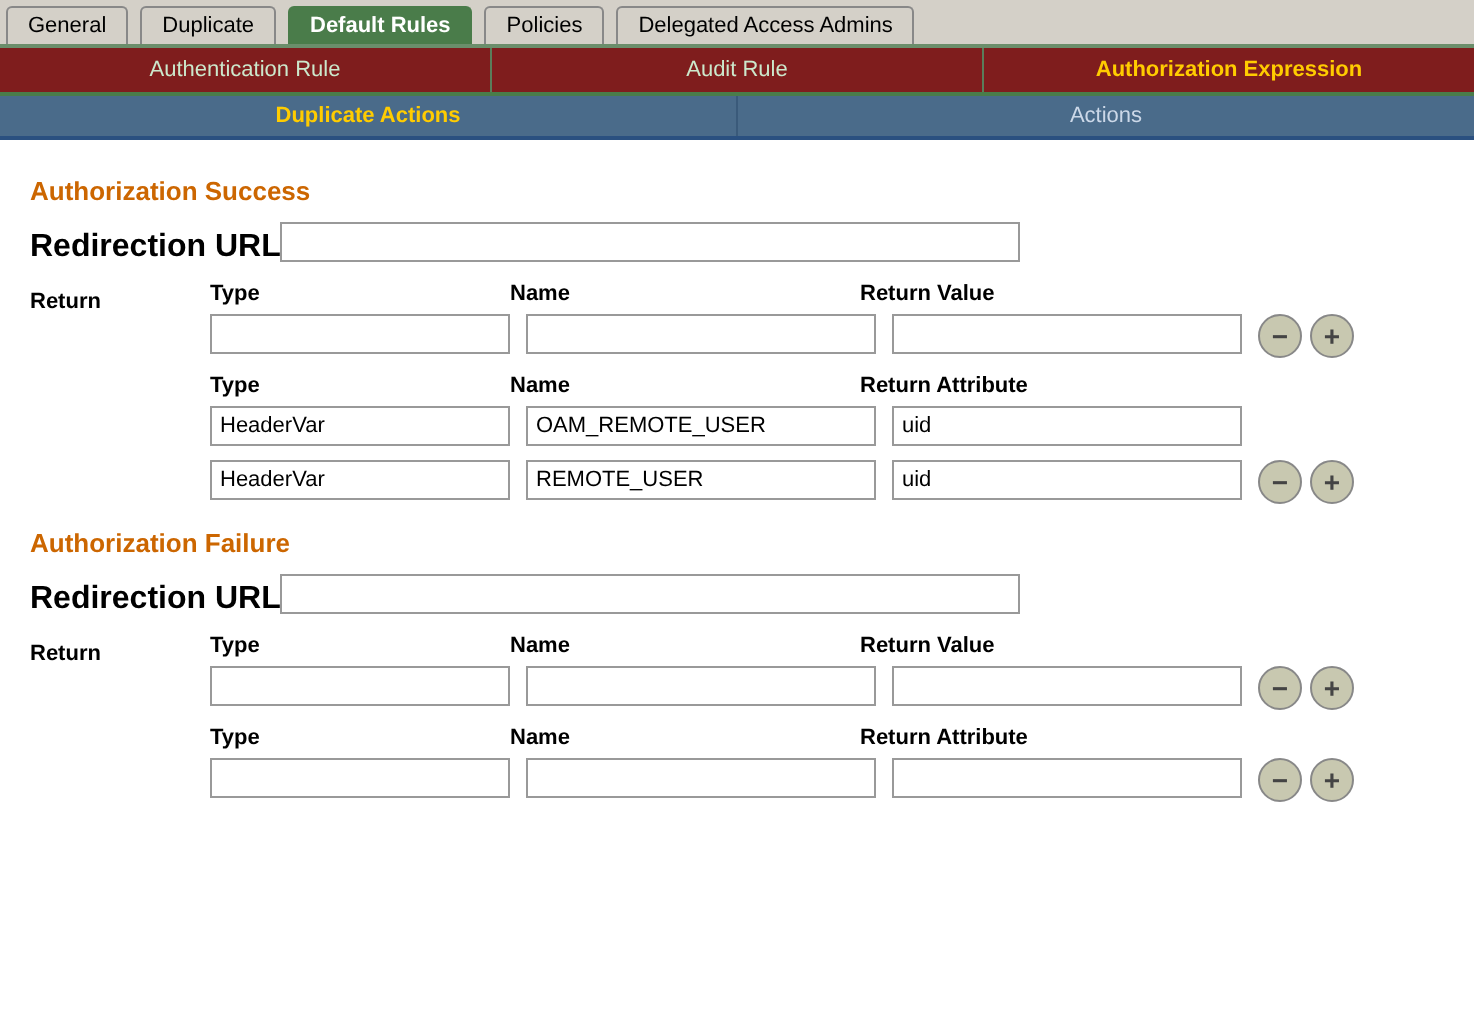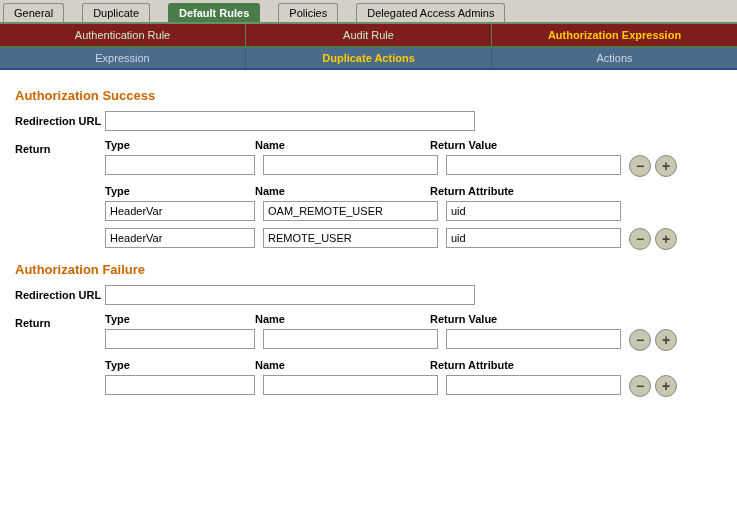--- a/index.html
+++ b/index.html
@@ -10,21 +10,21 @@
       color: #000;
       width: 737px;
     }
 
     
     .top-tabs {
       display: flex;
       background: #d4d0c8;
       border-bottom: 2px solid #6b8e6b;
       padding: 3px 3px 0 3px;
-      gap: 18px;
+      gap: 6px;
     }
     .top-tab {
       padding: 3px 10px;
       font-size: 11px;
       border: 1px solid #888;
       border-bottom: none;
       border-radius: 3px 3px 0 0;
       background: #d4d0c8;
       cursor: pointer;
       white-space: nowrap;
@@ -93,21 +93,21 @@
     }
 
     .form-row {
       display: flex;
       align-items: flex-start;
       margin-bottom: 8px;
     }
 
     .field-label {
       font-weight: bold;
-      font-size: 11px;
+      font-size: 16px;
       min-width: 90px;
       padding-top: 4px;
     }
 
     .field-value {
       flex: 1;
     }
 
     .url-input {
       width: 370px;
@@ -206,23 +206,20 @@
   </div>
   <div class="second-tab">
     <span>Audit Rule</span>
   </div>
   <div class="second-tab active">
     <span>Authorization Expression</span>
   </div>
 </div>
 
 <div class="third-tabs">
-  <div class="third-tab">
-    <span>Expression</span>
-  </div>
   <div class="third-tab active">
     <span>Duplicate Actions</span>
   </div>
   <div class="third-tab">
     <span>Actions</span>
   </div>
 </div>
 
 <div class="content">
 

